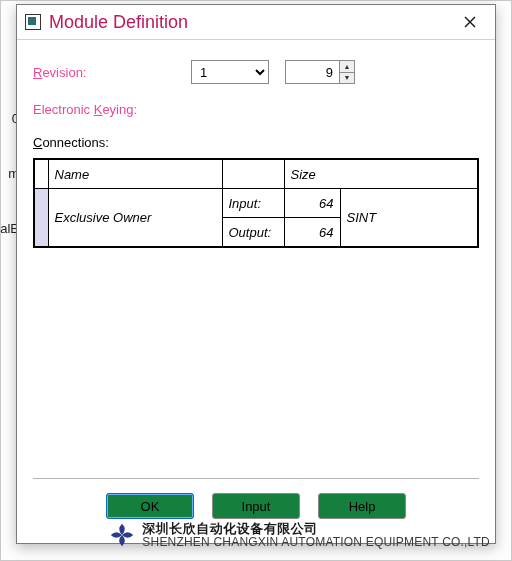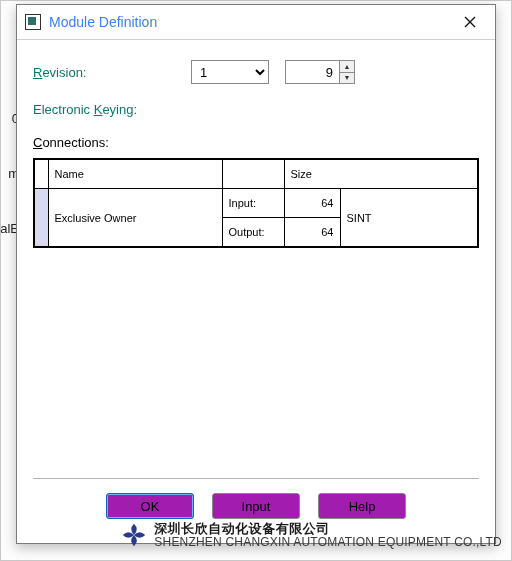--- a/index.html
+++ b/index.html
@@ -59,22 +59,22 @@
   }
   .titlebar .appicon::before {
     content: "";
     position: absolute;
     left: 2px; top: 2px;
     width: 8px; height: 8px;
     background: #2d6f6f;
   }
   .titlebar .title {
     flex: 1;
-    font-size: 14px;
-    color: #3b82f6;
+    font-size: 18px;
+    color: #be185d;
   }
   .titlebar .close {
     width: 34px; height: 24px;
     display: flex;
     align-items: center;
     justify-content: center;
     font-size: 16px;
     color: #111;
     cursor: default;
   }
@@ -84,21 +84,21 @@
     display: flex;
     flex-direction: column;
   }
   .row {
     display: flex;
     align-items: center;
     margin-bottom: 18px;
   }
   .row .label {
     width: 158px;
-    color: #0f766e;
+    color: #ec4899;
   }
   select.combo {
     height: 24px;
     border: 1px solid #8a8a8a;
     background: #fff;
     font: inherit;
     padding: 0 4px;
     box-sizing: border-box;
   }
   .spinwrap {
@@ -136,26 +136,27 @@
   .connections-label { margin-bottom: 8px; }
   .conntable {
     border: 2px solid #000;
     border-collapse: collapse;
     width: 100%;
     table-layout: fixed;
   }
   .conntable th, .conntable td {
     border: 1px solid #000;
     padding: 4px 6px;
-    font-size: 11px;
+    font-size: 13px;
     color: #000;
     background: #fff;
     text-align: left;
     height: 20px;
     box-sizing: content-box;
+    font-style: italic;
   }
   .conntable th { font-weight: 400; }
   .col-handle { width: 14px; padding:0; }
   .conntable td.handle { background: #d9d9ef; width:14px; padding:0;}
   .col-name { width: 174px; }
   .col-dir { width: 62px; }
   .col-size { width: 56px; }
   .col-type { width: auto; }
   .conntable td.size { text-align: right; }
   .hr {
@@ -166,32 +167,32 @@
   .buttons {
     display: flex;
     gap: 18px;
     justify-content: center;
     padding: 14px 0 16px 0;
   }
   .btn {
     width: 88px;
     height: 26px;
     border: 1px solid #8a8a8a;
-    background: #a21caf;
+    background: #15803d;
     font: inherit;
     border-radius: 3px;
   }
   .btn.default {
     border: 1px solid #0a64c2;
     box-shadow: 0 0 0 1px #6cb2ff inset;
   }
   .spacer { flex: 1; }
   .watermark {
     position: absolute;
-    right: 4px;
+    right: 16px;
     bottom: 8px;
     display: flex;
     align-items: center;
     gap: 6px;
     padding: 4px 6px;
     background: transparent;
     pointer-events: none;
     margin-top: 16px;
   }
   .watermark .logo {

